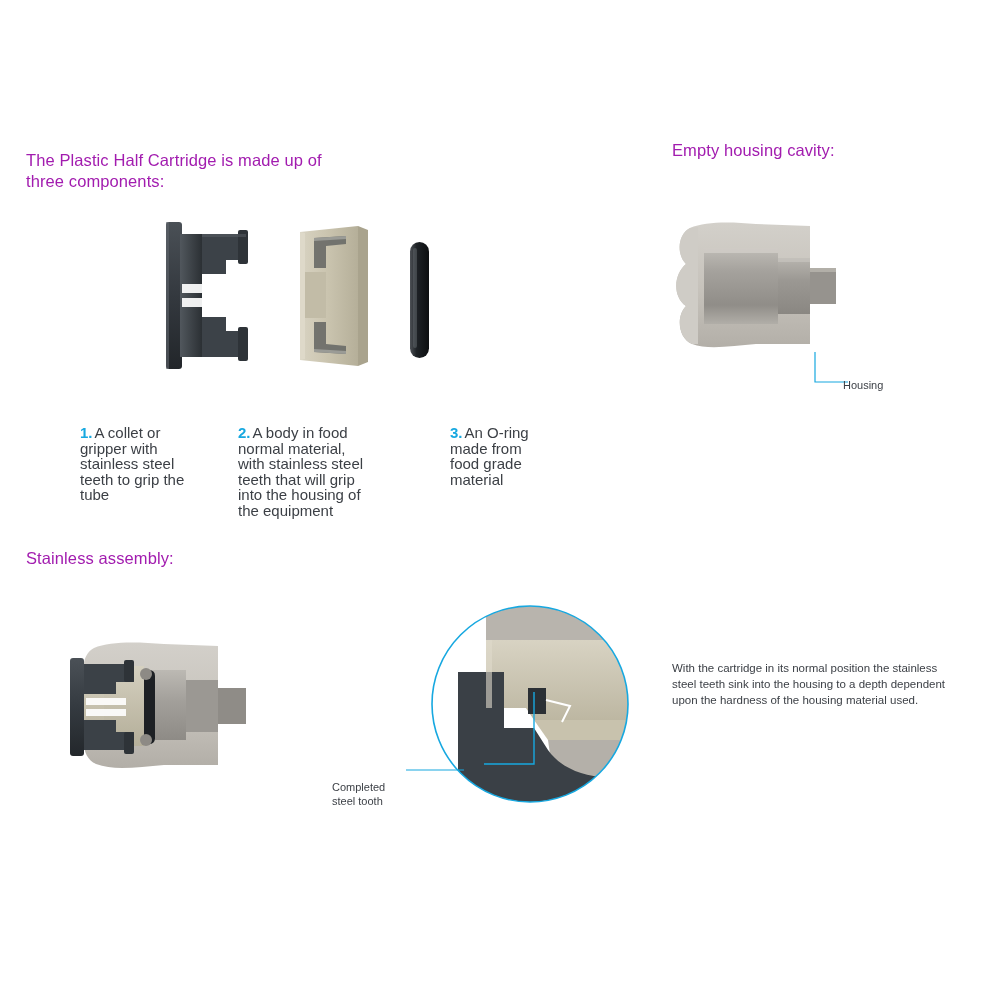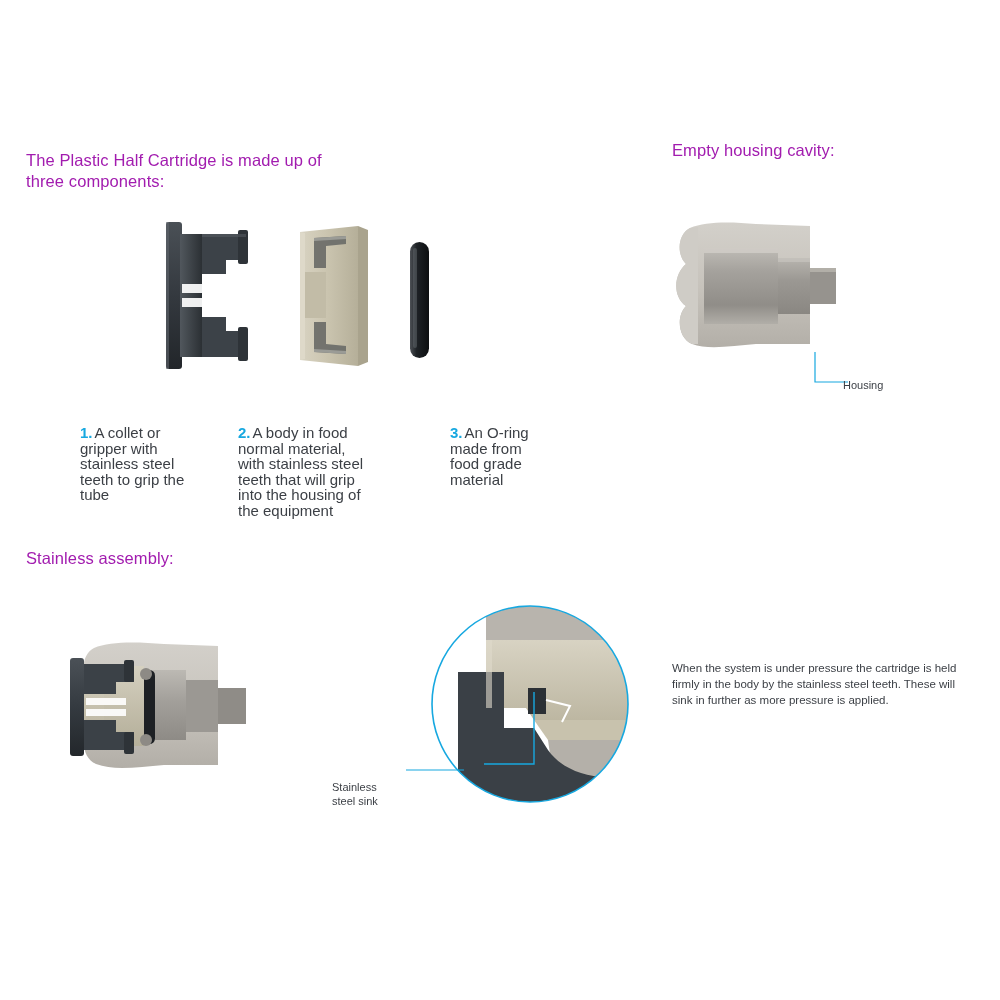--- a/index.html
+++ b/index.html
@@ -298,17 +298,17 @@
 
       <path d="M56 40 L62 40 L62 108 L56 108 Z" fill="#e0dbcb" opacity="0.6"></path>
     </g>
     <circle cx="100" cy="104" r="98" fill="none" stroke="#17a8e0" stroke-width="1.6"></circle>
   </svg>
 </div>
 
 <svg class="abs" style="left:398px; top:760px;" width="70" height="40">
   <path class="leader" d="M66 10 L8 10"></path>
 </svg>
-<div class="abs callout-label" style="left:332px; top:780px; width:70px;">Stainless steel sink</div>
+<div class="abs callout-label" style="left:332px; top:780px; width:70px;">Completed steel tooth</div>
 
 <div class="abs" style="left:672px; top:660px;">
-  <div class="para">When the system is under pressure the cartridge is held firmly in the body by the stainless steel teeth. These will sink in further as more pressure is applied.</div>
+  <div class="para">With the cartridge in its normal position the stainless steel teeth sink into the housing to a depth dependent upon the hardness of the housing material used.</div>
 </div>
 
 </body></html>

